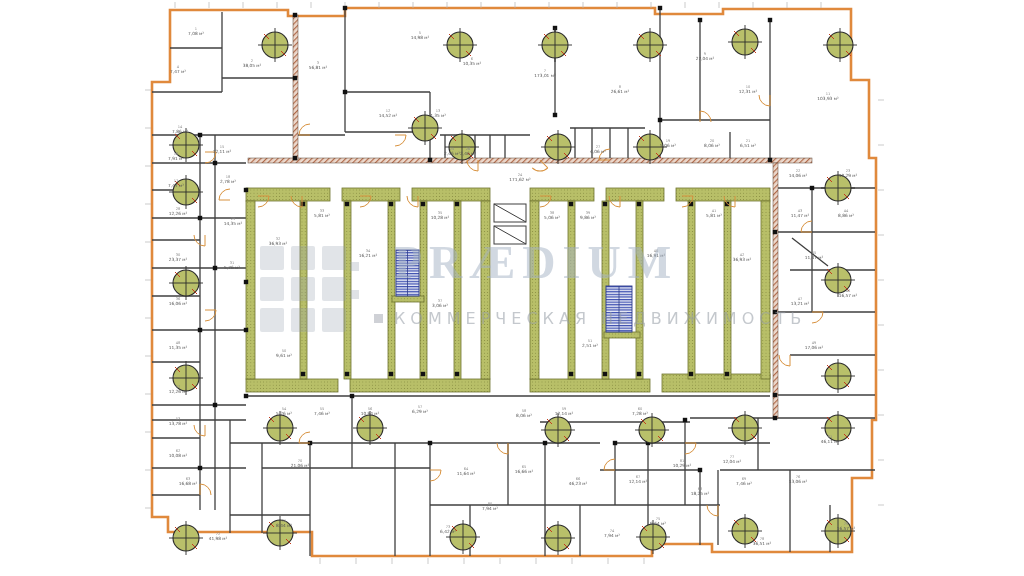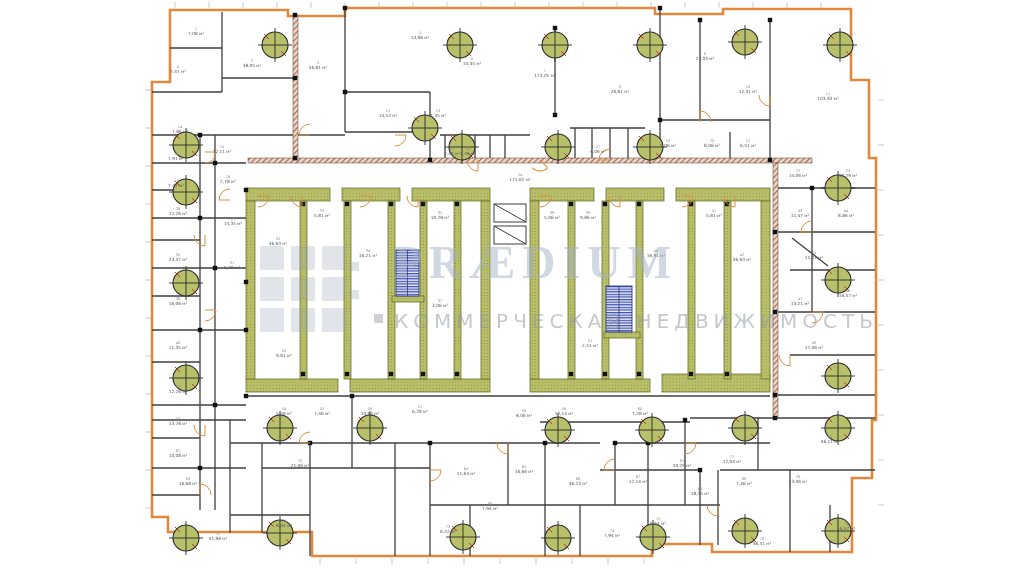--- a/index.html
+++ b/index.html
@@ -14,21 +14,21 @@
   .wm-logo{left:260px;top:246px;width:90px;height:86px;display:grid;
            grid-template-columns:repeat(3,24px);grid-template-rows:repeat(3,24px);gap:7px;}
   .wm-logo span{background:rgba(148,158,172,0.28);border-radius:2px;}
   .wm-colon{left:350px;top:262px;width:10px;height:40px;}
   .wm-colon i{position:absolute;left:0;width:9px;height:9px;background:rgba(148,158,172,0.30);}
   .wm-colon i:nth-child(2){top:28px;}
   .wm-brand{left:394px;top:236px;font-family:"Liberation Serif","DejaVu Serif",serif;
             font-size:46px;font-weight:bold;letter-spacing:7px;color:rgba(164,178,196,0.50);
             white-space:nowrap;}
   .wm-bullet{left:374px;top:314px;width:9px;height:9px;background:rgba(148,154,164,0.45);}
-  .wm-tagline{left:394px;top:309px;font-size:20px;letter-spacing:5px;
+  .wm-tagline{left:394px;top:309px;font-size:16px;letter-spacing:5px;
               color:rgba(148,154,164,0.55);white-space:nowrap;}
 </style>
 </head>
 <body>
 
 <div class="stage">
 
 <svg width="1024" height="576" viewBox="0 0 1024 576">
   <defs>
     <pattern id="stairHatch" width="4" height="2.6" patternUnits="userSpaceOnUse">

